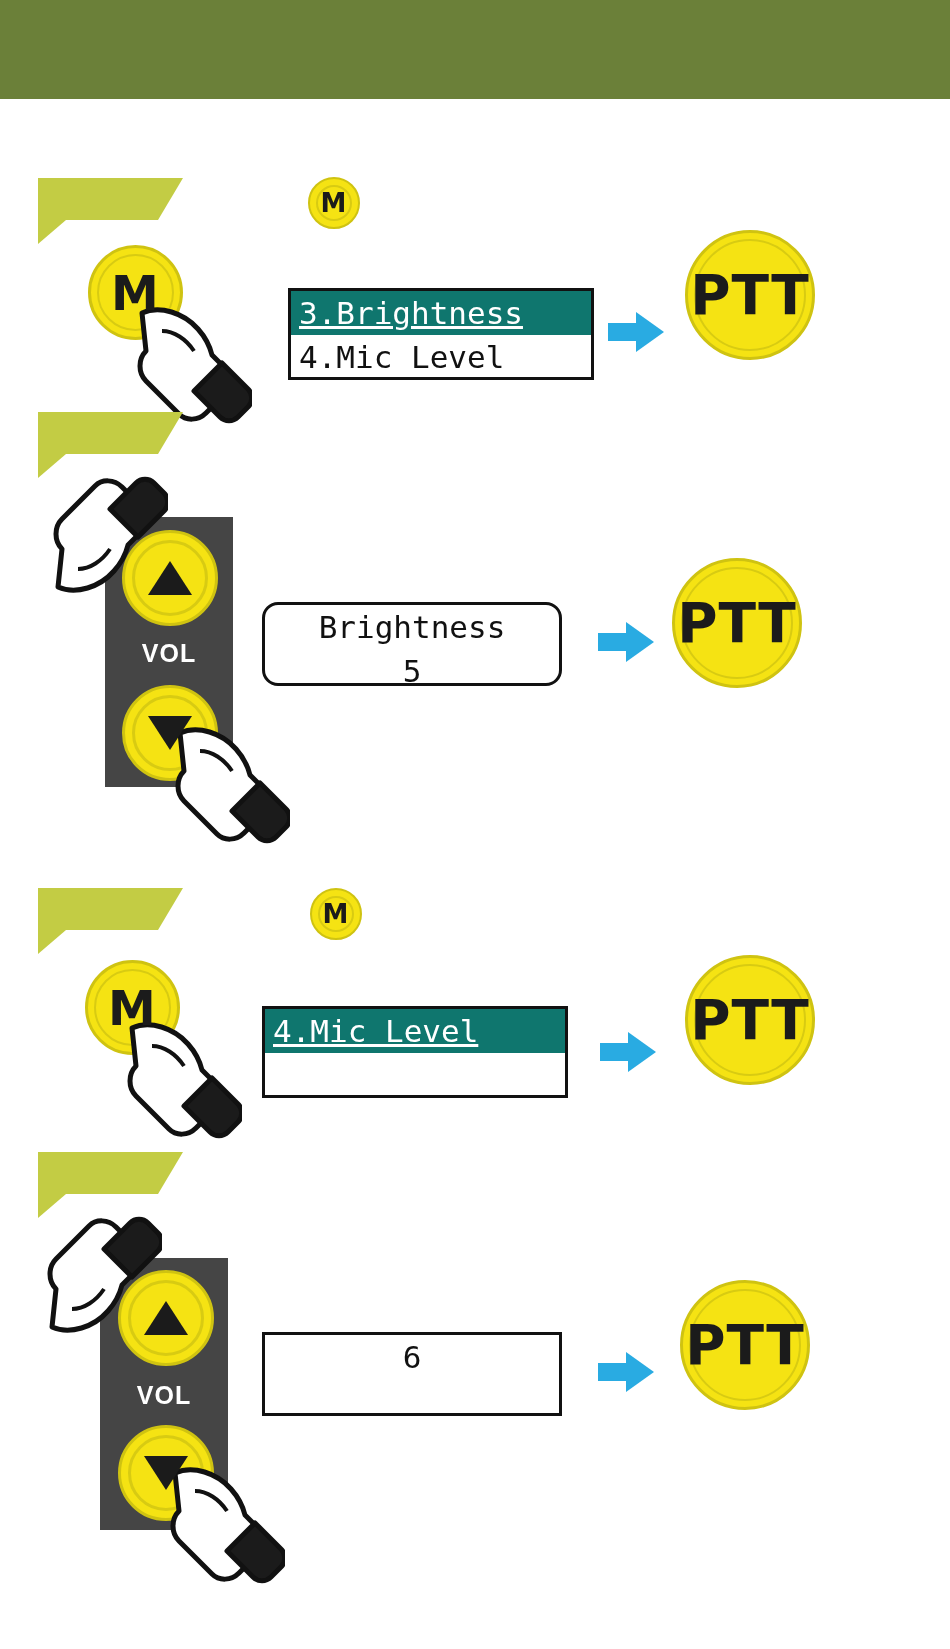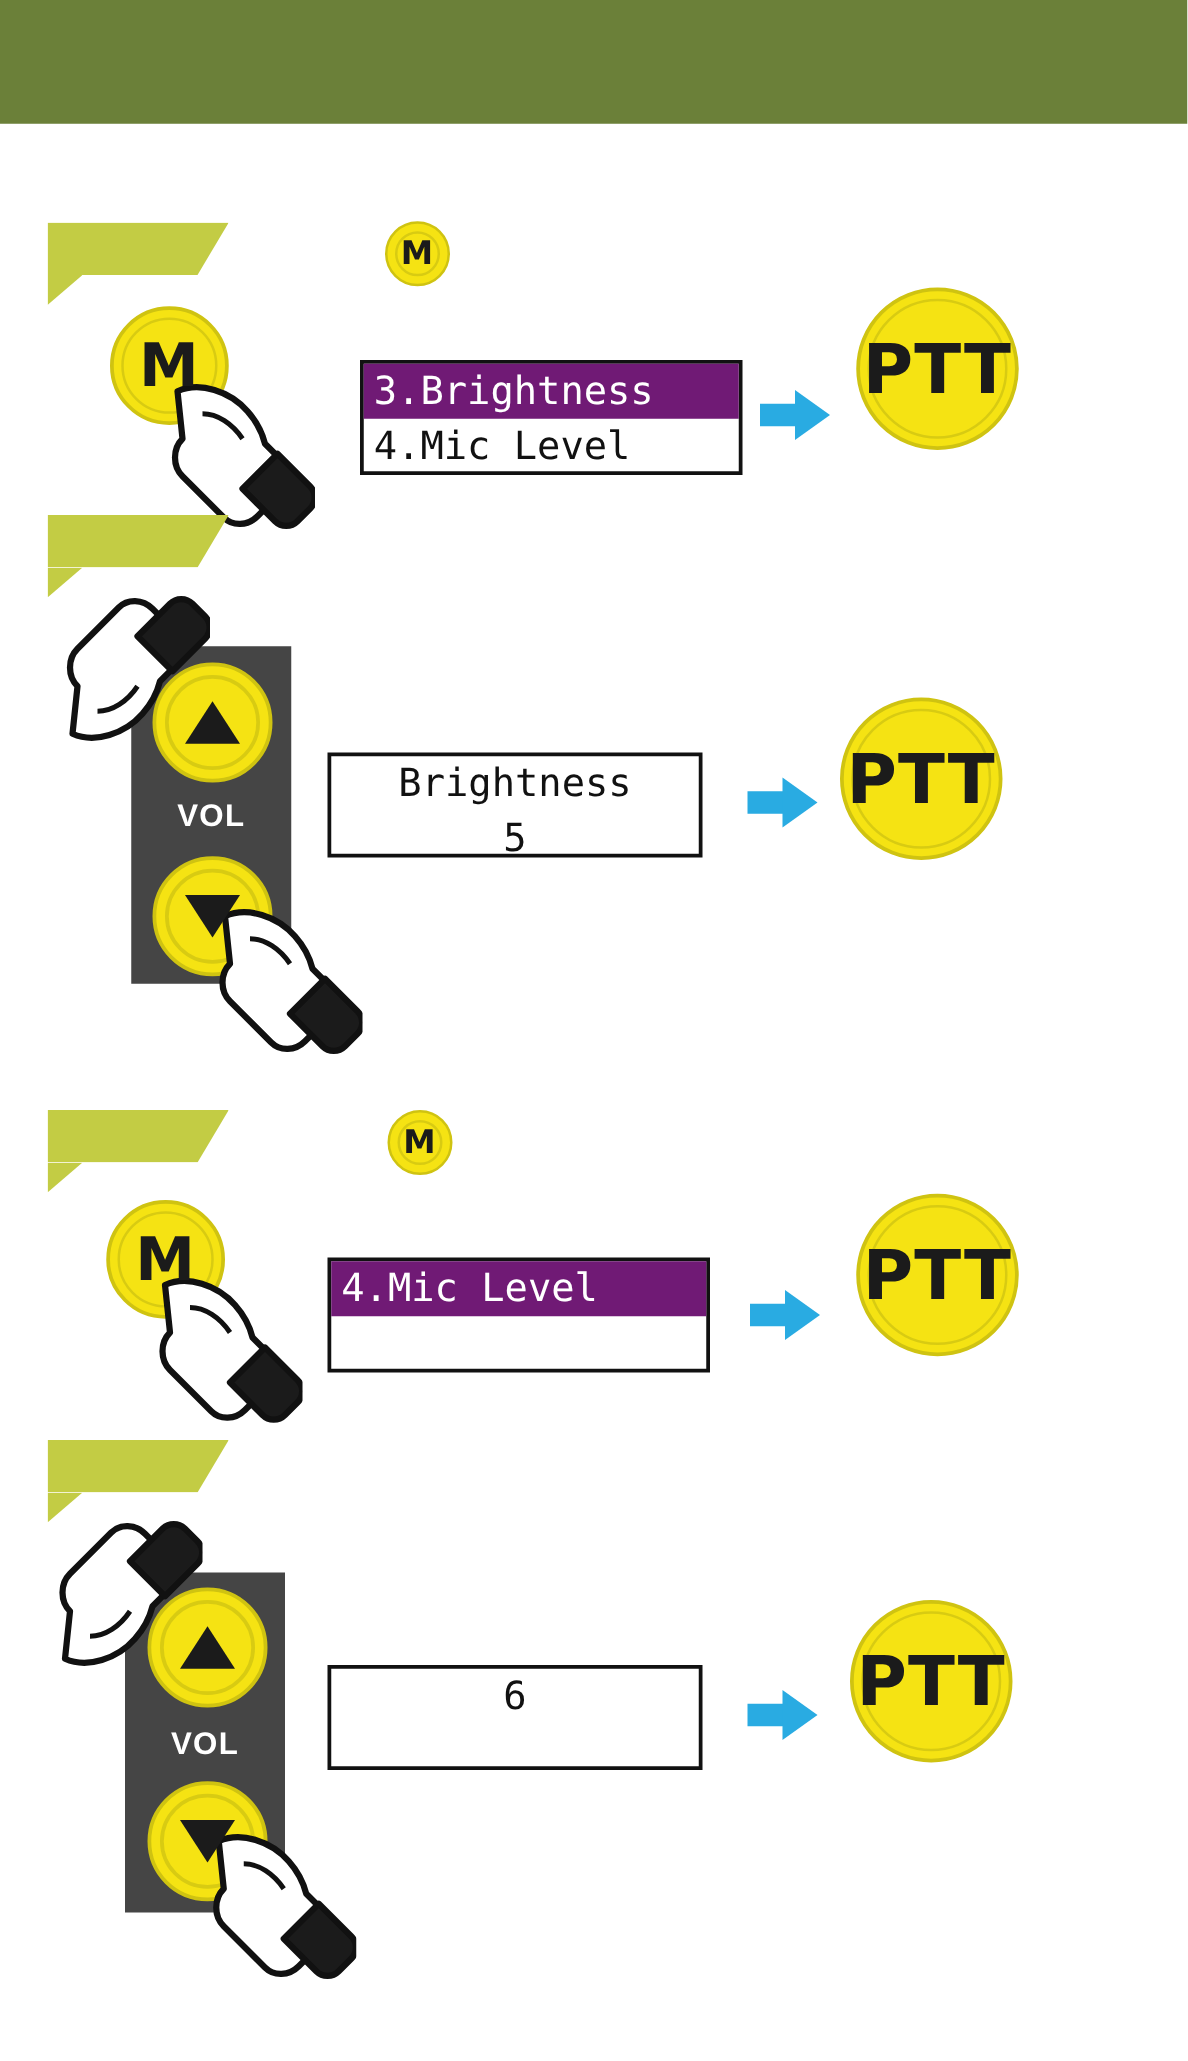--- a/index.html
+++ b/index.html
@@ -143,22 +143,23 @@
   }
   .lcd-line {
     font-size: 31px;
     line-height: 44px;
     padding-left: 8px;
     white-space: pre;
     color: #111111;
     letter-spacing: 0px;
   }
   .lcd-line.highlight {
-    background: #701a75;
+    background: #0f766e;
     color: #ffffff;
+    text-decoration: underline;
   }
   .lcd-center {
     text-align: center;
     padding-left: 0;
   }
 
   
   .blue-arrow {
     position: absolute;
     width: 56px;
@@ -259,21 +260,21 @@
 </div>
 
 <div class="hand" style="left:170px; top:715px;">
   <svg width="120" height="130" viewBox="0 0 120 130">
     <path d="M10 18 C28 10, 52 18, 66 34 C74 43, 78 52, 80 60 L92 72 C100 80, 100 92, 92 100 L74 118 C66 126, 54 126, 47 119 L14 86 C6 78, 6 64, 14 56 Z" fill="#ffffff" stroke="#111111" stroke-width="5" stroke-linejoin="round"></path>
     <path d="M62 96 L88 122 C93 127, 101 127, 106 122 L116 112 C121 107, 121 99, 116 94 L90 68 Z" fill="#1b1b1b" stroke="#111111" stroke-width="5" stroke-linejoin="round"></path>
     <path d="M30 36 C42 36, 54 44, 62 56" fill="none" stroke="#111111" stroke-width="4"></path>
   </svg>
 </div>
 
-<div class="lcd" style="left:262px; top:602px; width:300px; height:84px;">
+<div class="lcd" style="left:262px; top:602px; width:300px; height:84px;border-radius:16px;">
   <div class="lcd-line lcd-center">Brightness</div>
   <div class="lcd-line lcd-center">5</div>
 </div>
 
 <div class="blue-arrow" style="left:598px; top:622px;">
   <div class="shaft"></div>
   <div class="head"></div>
 </div>
 
 <div class="round-btn ptt" style="left:672px; top:558px;">

